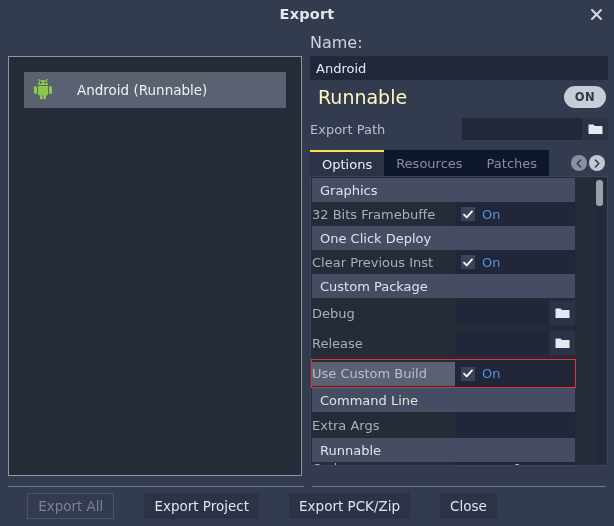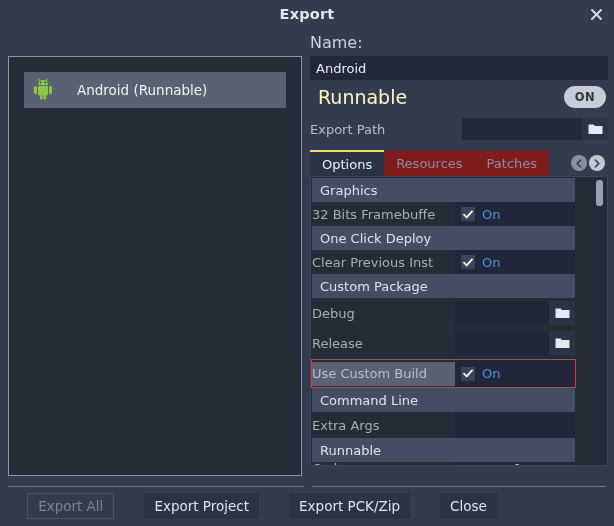--- a/index.html
+++ b/index.html
@@ -211,21 +211,21 @@
     font-size: 13px;
     cursor: pointer;
     box-sizing: border-box;
   }
   .tab.active {
     background: #2c3346;
     color: #eef0f4;
     border-top: 2px solid #fde047;
   }
   .tab.inactive {
-    background: #7f1d1d;
+    background: #0f172a;
     color: #878ea0;
   }
   .tabbar .spacer { flex: 1; }
   .tab-arrow {
     width: 16px;
     height: 16px;
     border-radius: 50%;
     display: flex;
     align-items: center;
     justify-content: center;

